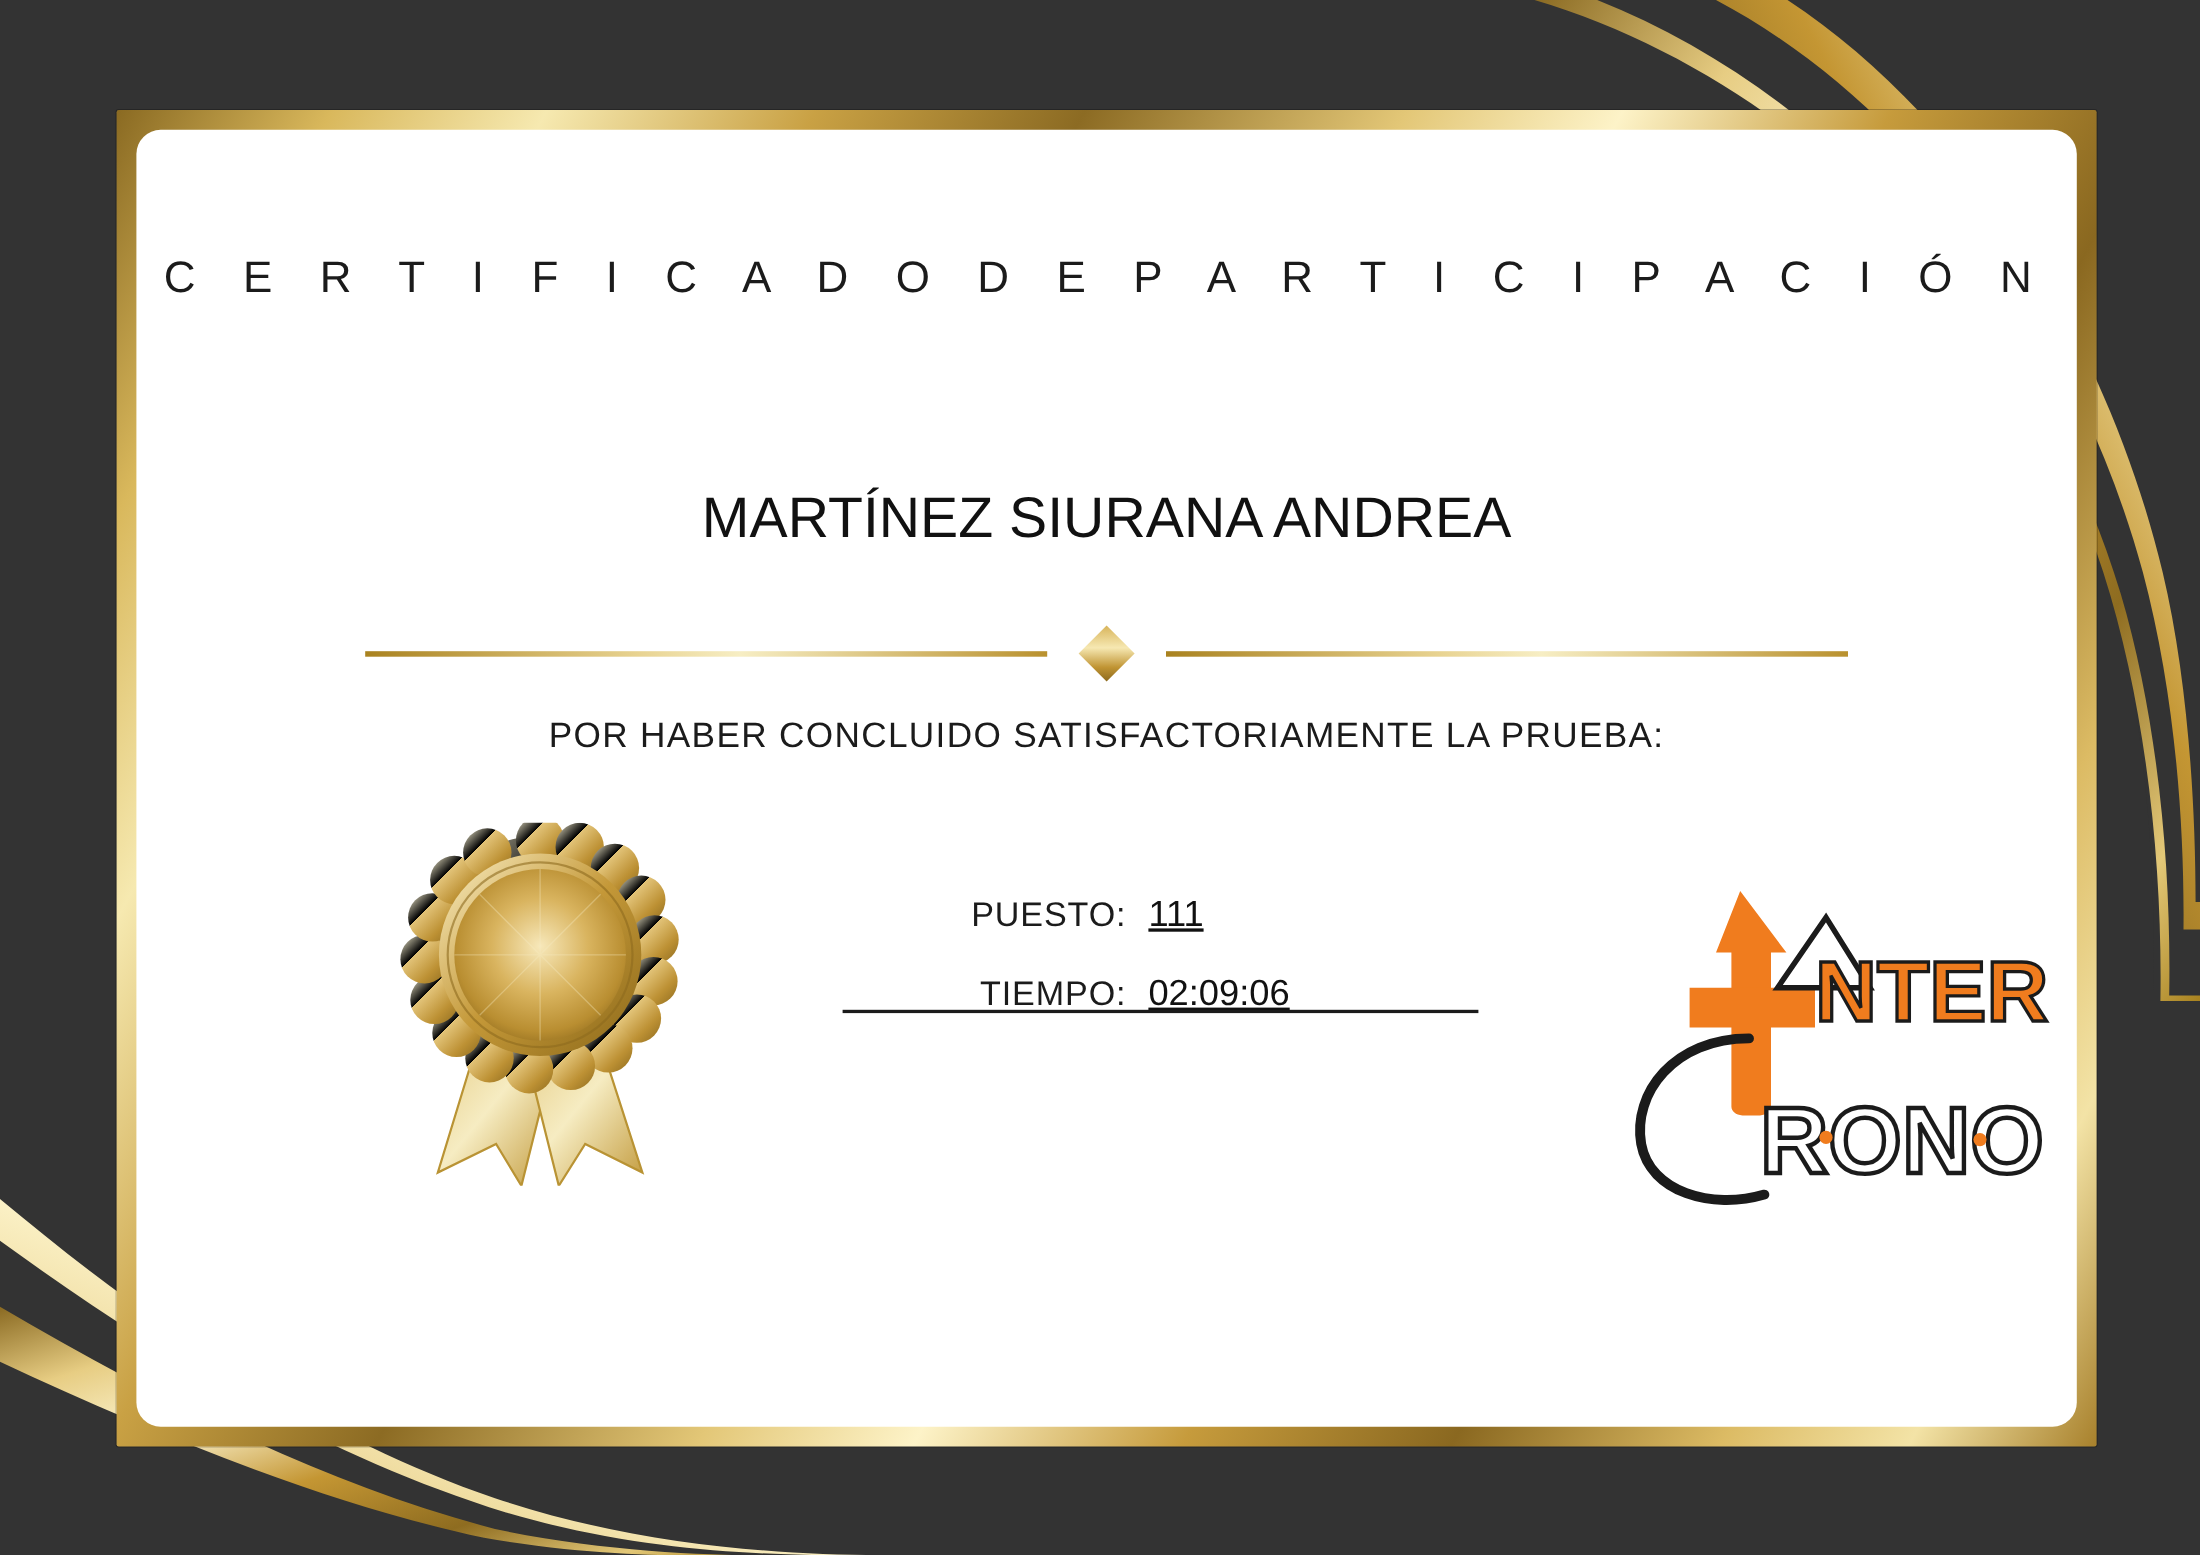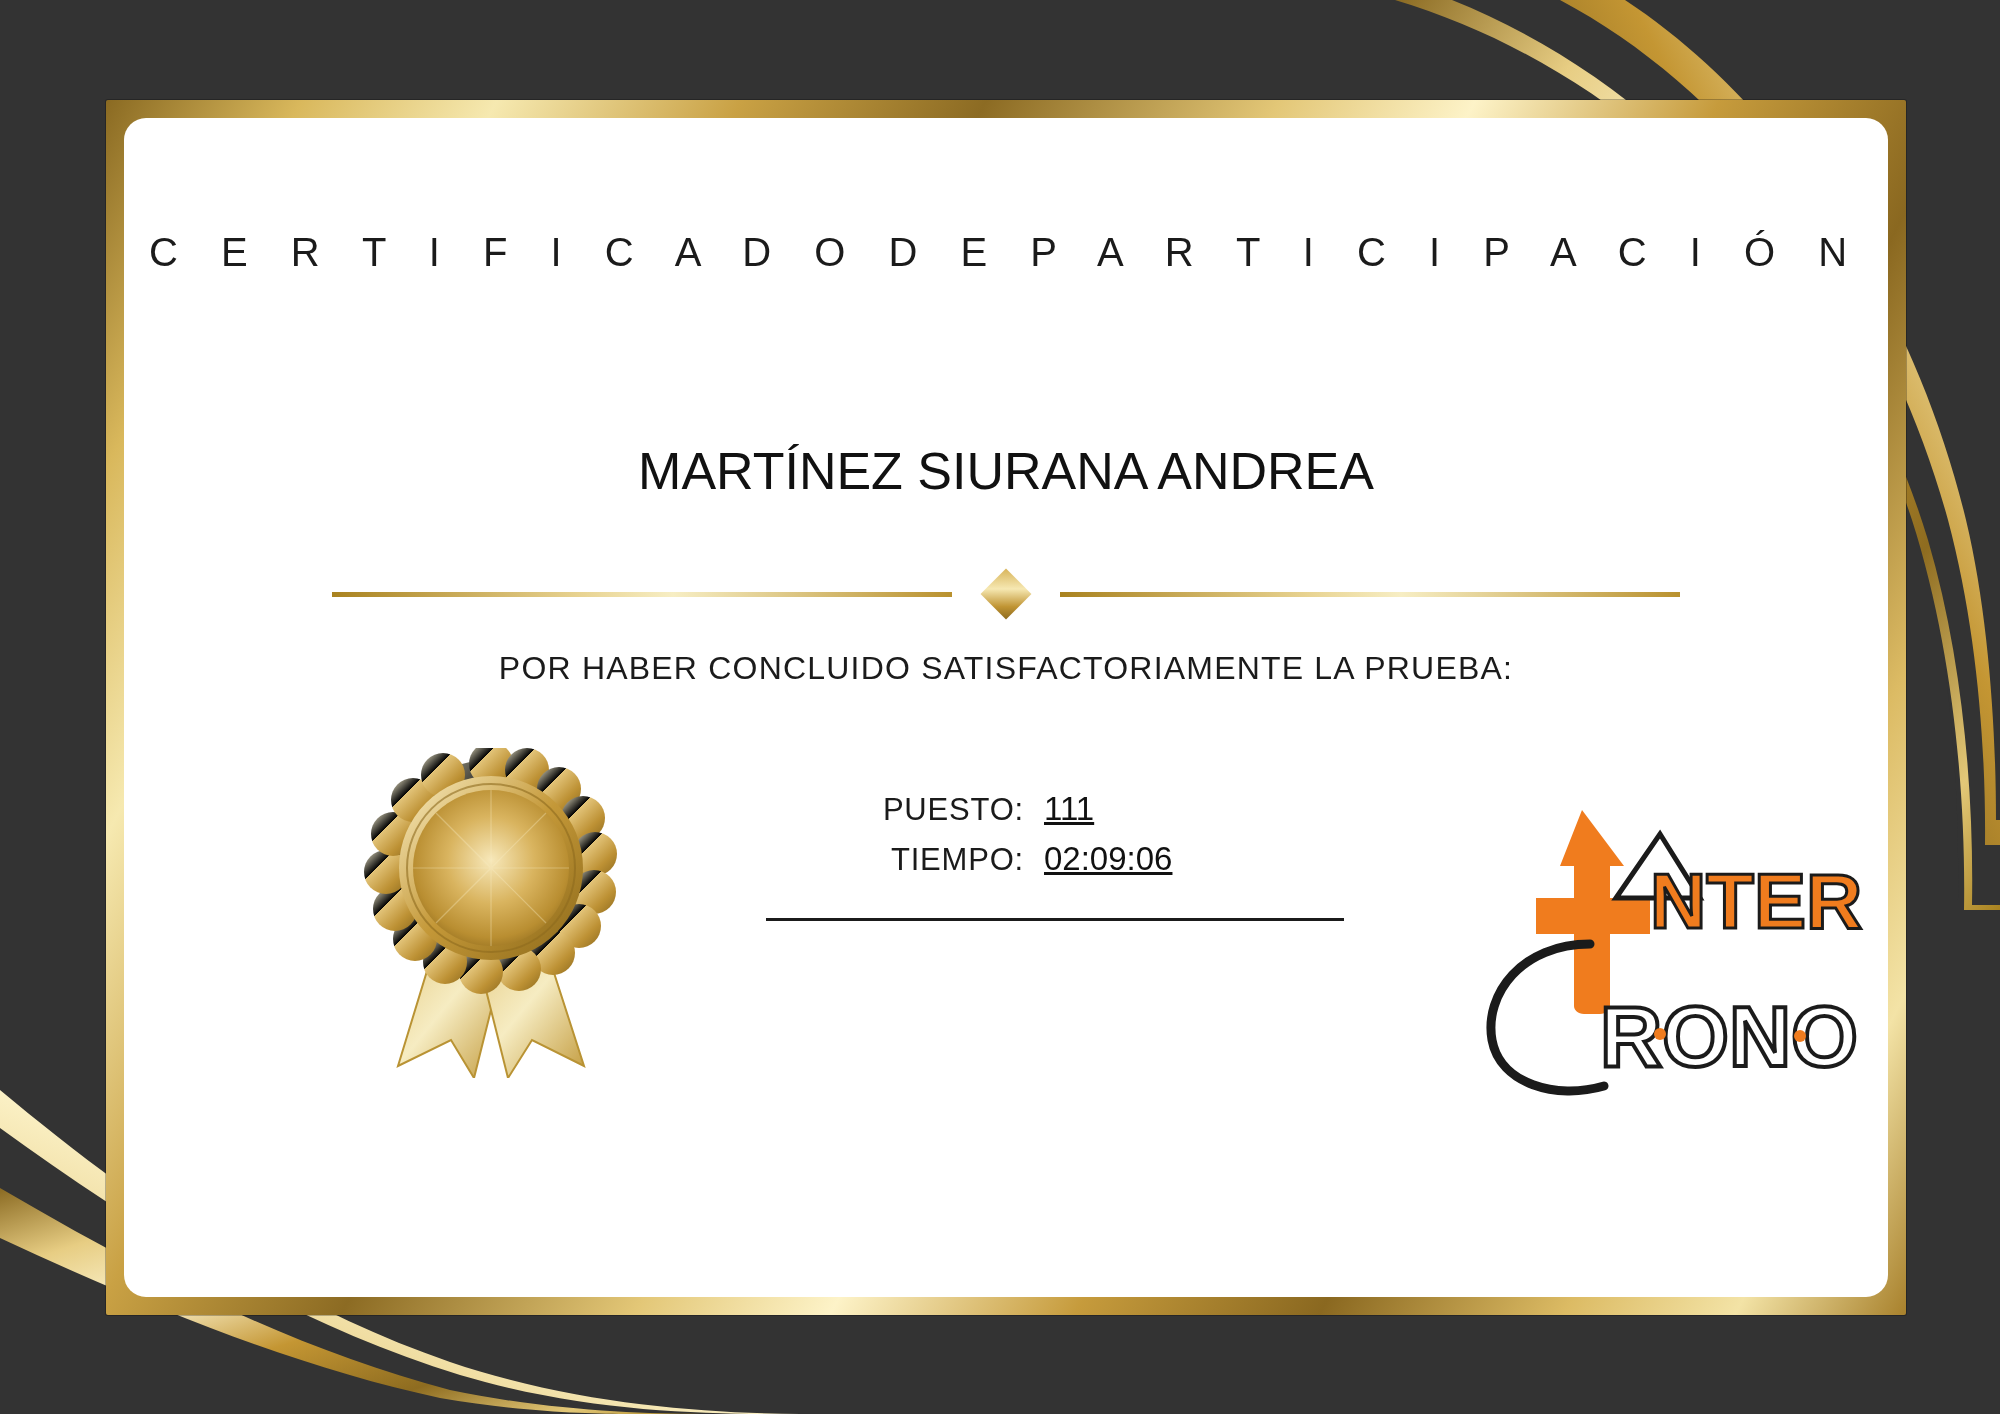--- a/index.html
+++ b/index.html
@@ -142,20 +142,21 @@
   .results {
     position: absolute;
     left: 560px;
     top: 672px;
     width: 620px;
   }
   .result-row {
     display: flex;
     align-items: baseline;
     height: 50px;
+    margin-top: 22px;
   }
   .result-label {
     width: 340px;
     text-align: right;
     font-size: 31px;
     letter-spacing: 0.8px;
     color: #1b1b1b;
   }
   .result-value {
     padding-left: 20px;

